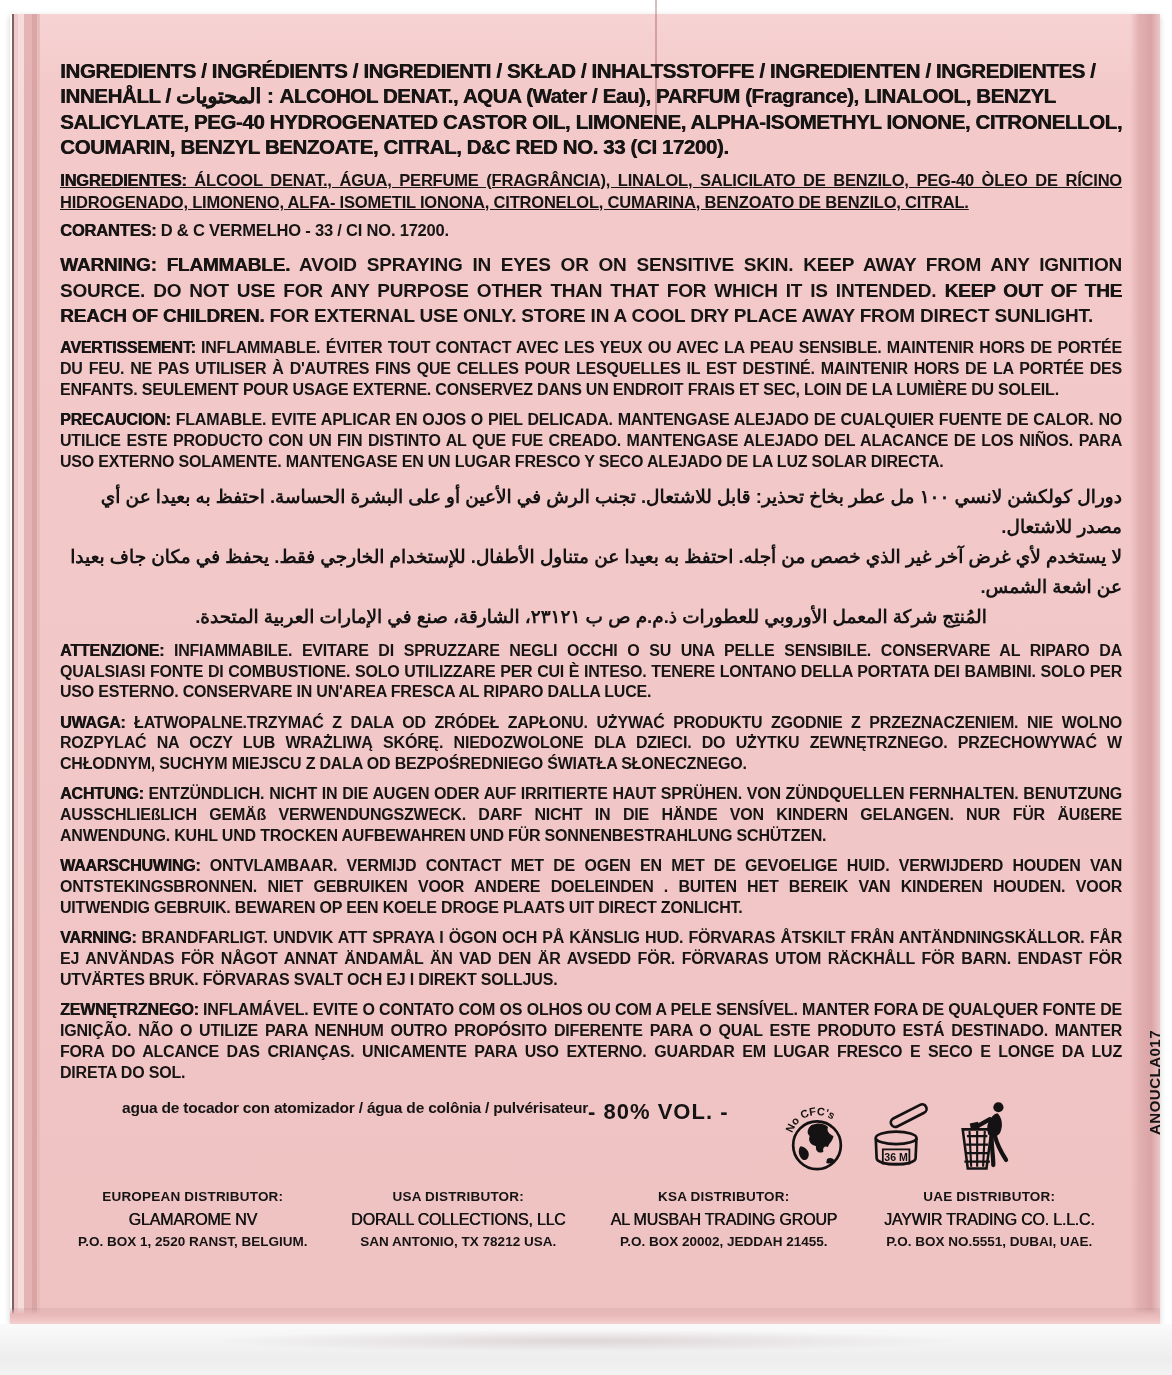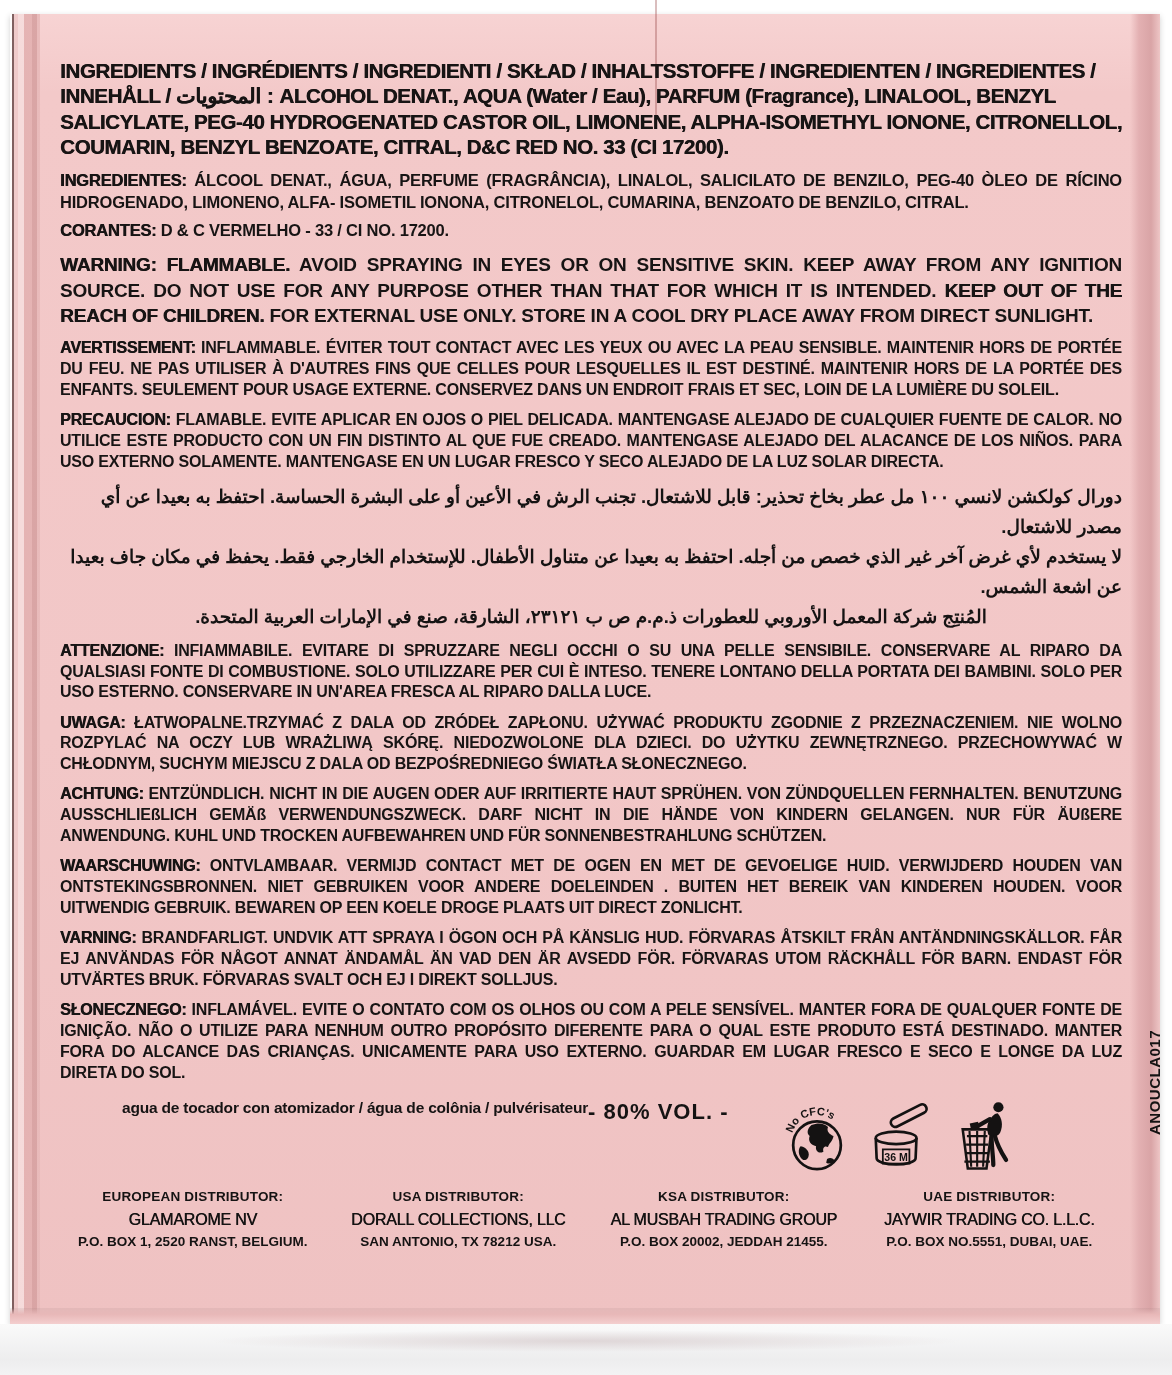--- a/index.html
+++ b/index.html
@@ -24,21 +24,21 @@
        background:linear-gradient(180deg,#fafafa,#ededee 70%,#f3f3f4);}
   .reflection .smudge{position:absolute;left:18%;right:18%;top:6px;height:22px;border-radius:50%;
        background:radial-gradient(closest-side,rgba(205,190,192,.55),rgba(230,225,226,0));}
 
   
   .content{position:absolute;left:50px;top:44px;width:1062px;height:1250px;overflow:hidden;}
   p{margin:0;}
   .para{font-weight:bold;text-align:justify;letter-spacing:-0.2px;color:#171414;}
   .lead{text-shadow:0.5px 0 currentColor;}
   .s-ing{font-size:20.5px;line-height:1.24;letter-spacing:-0.4px;margin-bottom:9px;text-align:left;}
-  .s-pt{font-size:16.5px;line-height:1.34;margin-bottom:7px;}
+  .s-pt{font-size:16.5px;line-height:1.34;margin-bottom:7px;text-decoration:underline;}
   .s-cor{font-size:16.5px;line-height:1.3;margin-bottom:11px;text-align:left;}
   .s-warn{font-size:19px;line-height:1.33;margin-bottom:10px;}
   .s-std{font-size:16px;line-height:1.3;margin-bottom:9.5px;}
   .s-ar{direction:rtl;font-size:18.5px;line-height:1.62;font-weight:bold;margin-bottom:9px;text-align:right;}
   .s-ar .c{text-align:center;}
 
   .prod-row{display:flex;align-items:flex-start;margin-top:16px;height:74px;}
   .prod-types{font-size:15.5px;font-weight:bold;margin-left:62px;letter-spacing:-0.2px;}
   .prod-vol{font-size:22px;font-weight:bold;letter-spacing:1px;white-space:nowrap;}
   .icons{display:flex;align-items:center;gap:16px;margin-left:56px;}
@@ -110,21 +110,21 @@
 
       <p class="para s-std">
         <span class="lead">WAARSCHUWING:</span><span> ONTVLAMBAAR. VERMIJD CONTACT MET DE OGEN EN MET DE GEVOELIGE HUID. VERWIJDERD HOUDEN VAN ONTSTEKINGSBRONNEN. NIET GEBRUIKEN VOOR ANDERE DOELEINDEN . BUITEN HET BEREIK VAN KINDEREN HOUDEN. VOOR UITWENDIG GEBRUIK. BEWAREN OP EEN KOELE DROGE PLAATS UIT DIRECT ZONLICHT.</span>
       </p>
 
       <p class="para s-std">
         <span class="lead">VARNING:</span><span> BRANDFARLIGT. UNDVIK ATT SPRAYA I ÖGON OCH PÅ KÄNSLIG HUD. FÖRVARAS ÅTSKILT FRÅN ANTÄNDNINGSKÄLLOR. FÅR EJ ANVÄNDAS FÖR NÅGOT ANNAT ÄNDAMÅL ÄN VAD DEN ÄR AVSEDD FÖR. FÖRVARAS UTOM RÄCKHÅLL FÖR BARN. ENDAST FÖR UTVÄRTES BRUK. FÖRVARAS SVALT OCH EJ I DIREKT SOLLJUS.</span>
       </p>
 
       <p class="para s-std">
-        <span class="lead">SŁONECZNEGO:</span><span> INFLAMÁVEL. EVITE O CONTATO COM OS OLHOS OU COM A PELE SENSÍVEL.  MANTER FORA DE QUALQUER FONTE DE IGNIÇÃO. NÃO O UTILIZE PARA NENHUM OUTRO PROPÓSITO DIFERENTE PARA O QUAL ESTE PRODUTO ESTÁ DESTINADO. MANTER FORA DO ALCANCE DAS CRIANÇAS. UNICAMENTE PARA USO EXTERNO. GUARDAR EM LUGAR FRESCO E SECO E LONGE DA LUZ DIRETA DO SOL.</span>
+        <span class="lead">ZEWNĘTRZNEGO:</span><span> INFLAMÁVEL. EVITE O CONTATO COM OS OLHOS OU COM A PELE SENSÍVEL.  MANTER FORA DE QUALQUER FONTE DE IGNIÇÃO. NÃO O UTILIZE PARA NENHUM OUTRO PROPÓSITO DIFERENTE PARA O QUAL ESTE PRODUTO ESTÁ DESTINADO. MANTER FORA DO ALCANCE DAS CRIANÇAS. UNICAMENTE PARA USO EXTERNO. GUARDAR EM LUGAR FRESCO E SECO E LONGE DA LUZ DIRETA DO SOL.</span>
       </p>
 
       <div class="prod-row">
         <span class="prod-types">agua de tocador con atomizador  /  água de colônia  /  pulvérisateur</span>
         <span class="prod-vol">-  80%  VOL.  -</span>
 
         <span class="icons">
 
           <svg width="66" height="70" viewBox="0 0 72 76">
             <defs>

